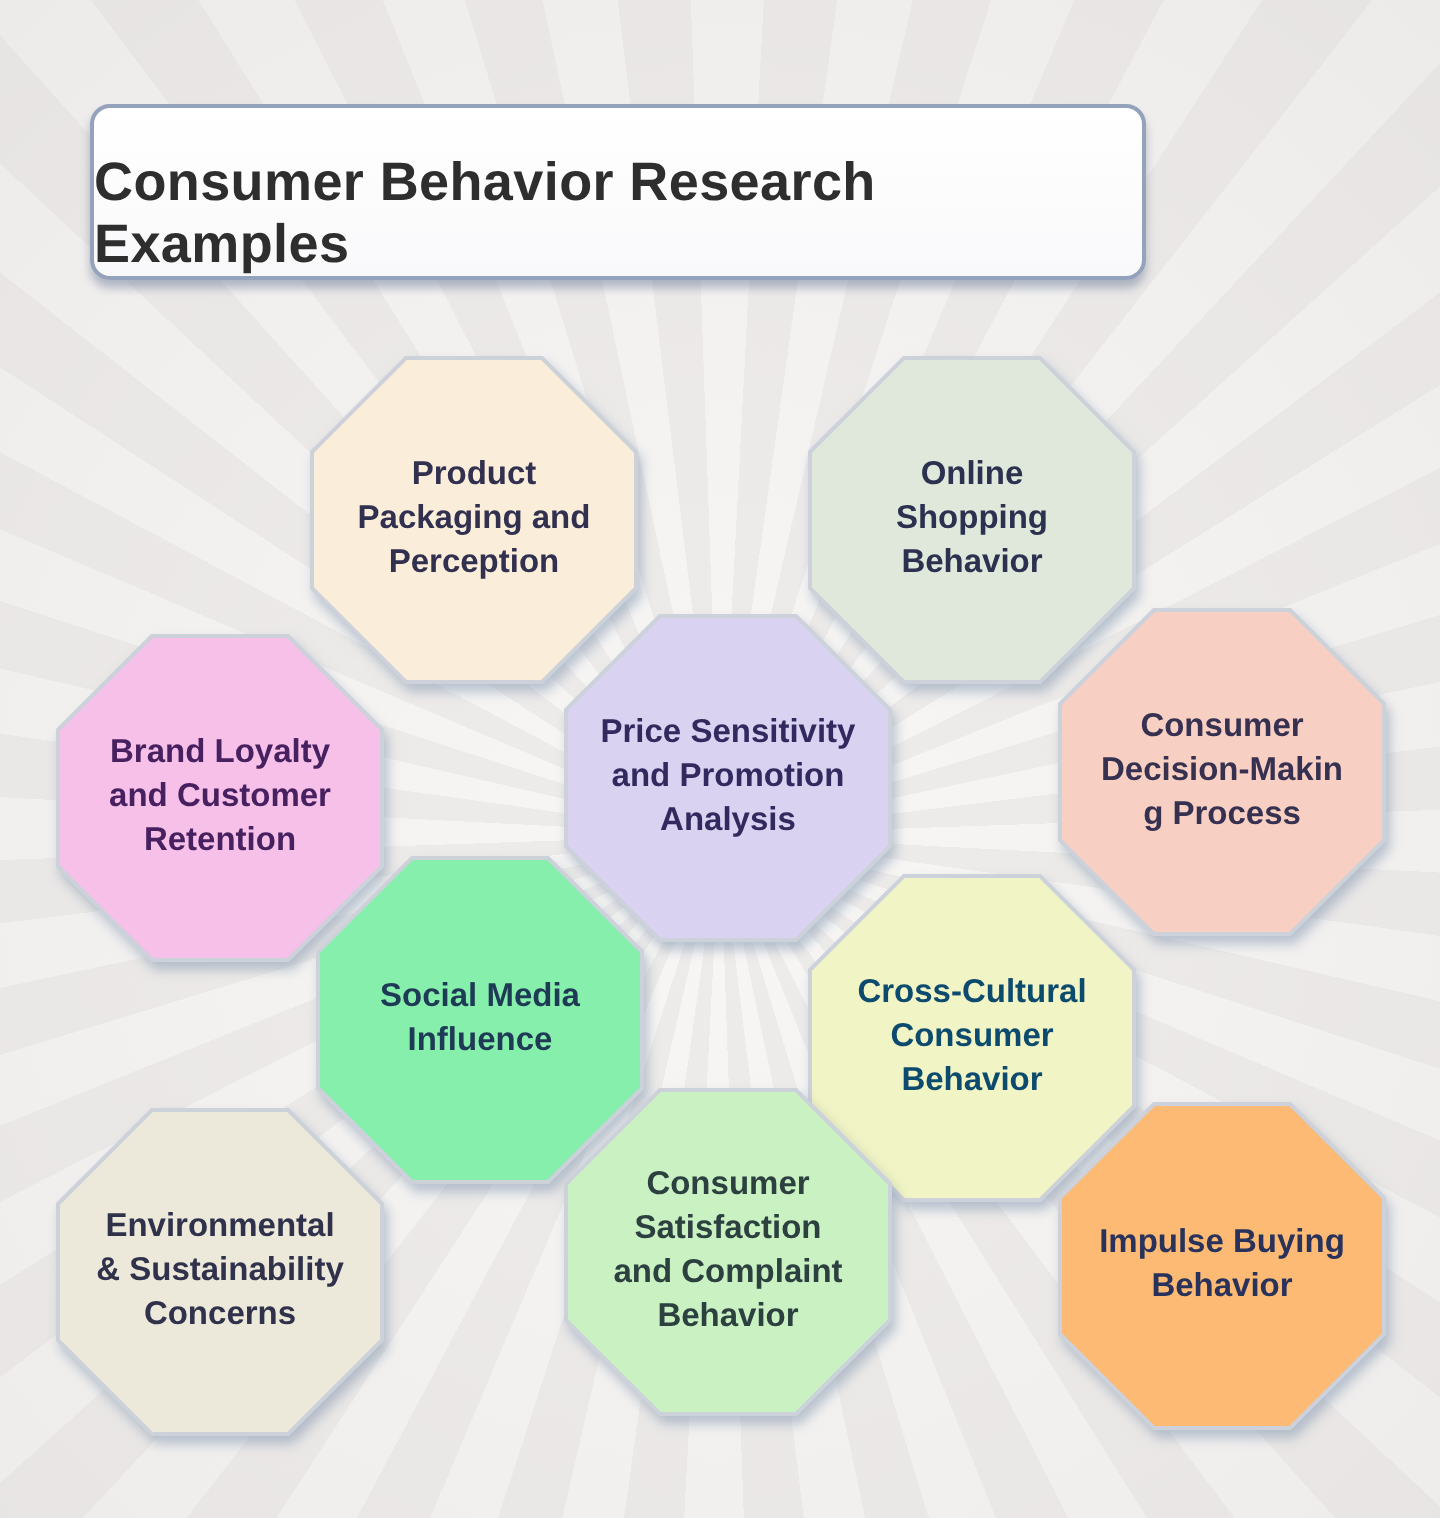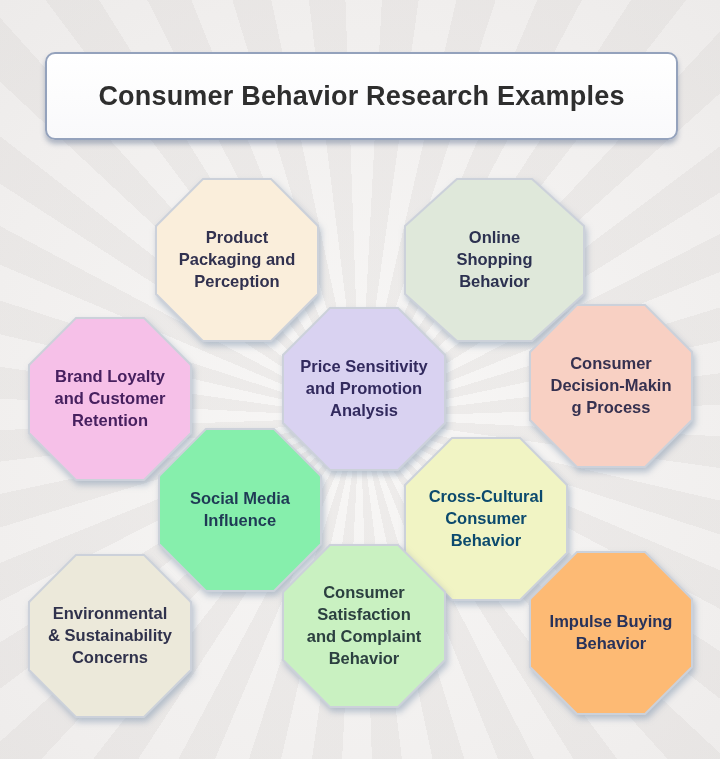--- a/index.html
+++ b/index.html
@@ -22,29 +22,29 @@
       repeating-conic-gradient(from 8deg at 50% 55%,
         rgba(255,255,255,0.0) 0deg 5deg,
         rgba(214,210,208,0.28) 5deg 10deg),
       radial-gradient(circle at 50% 55%, #f8f7f6 0%, #f1efee 70%, #edebea 100%);
   }
 
   .title-box {
     position: absolute;
     left: 45px;
     top: 52px;
-    width: 633px;
+    width: 528px;
     height: 88px;
     box-sizing: border-box;
     background: linear-gradient(180deg, #ffffff 0%, #f9f9fb 100%);
     border: 2px solid #94a2bc;
     border-radius: 10px;
     box-shadow: 0 4px 5px rgba(96, 114, 144, 0.45);
     display: flex;
-    align-items: center;
+    align-items: flex-end;
     justify-content: center;
   }
   .title-box h1 {
     margin: 0;
     font-size: 27px;
     font-weight: bold;
     color: #2e2e2e;
     letter-spacing: 0.2px;
   }
 
@@ -77,21 +77,21 @@
   .oct-label {
     font-weight: bold;
     font-size: 16.5px;
     line-height: 1.32;
     white-space: pre-line;
     padding: 0 14px;
   }
 
   
   .pos-product-packaging     { left: 155px; top: 178px; }
-  .pos-online-shopping       { left: 404px; top: 178px; padding-left: 17px; }
+  .pos-online-shopping       { left: 404px; top: 178px; }
   .pos-brand-loyalty         { left: 28px;  top: 317px; }
   .pos-price-sensitivity     { left: 282px; top: 307px; }
   .pos-consumer-decision     { left: 529px; top: 304px; }
   .pos-social-media          { left: 158px; top: 428px; }
   .pos-cross-cultural        { left: 404px; top: 437px; }
   .pos-environmental         { left: 28px;  top: 554px; }
   .pos-consumer-satisfaction { left: 282px; top: 544px; }
   .pos-impulse-buying        { left: 529px; top: 551px; }
 </style>
 </head>

